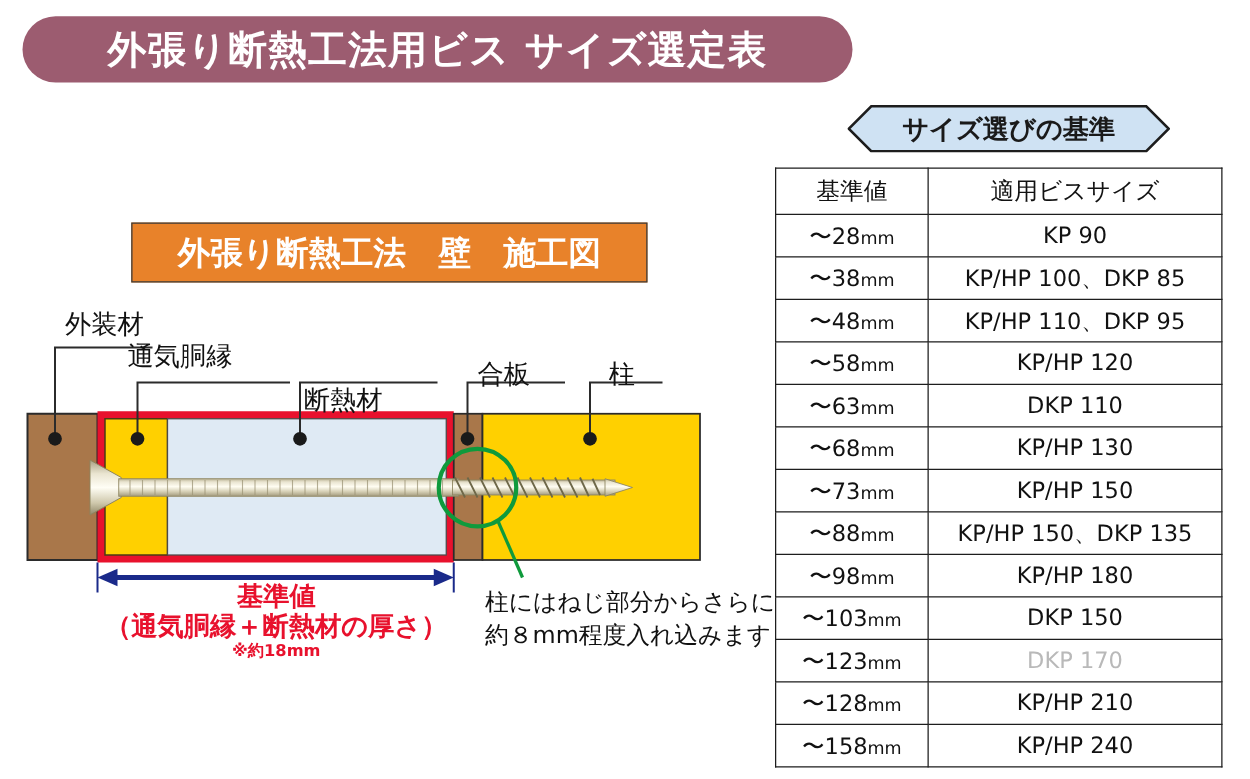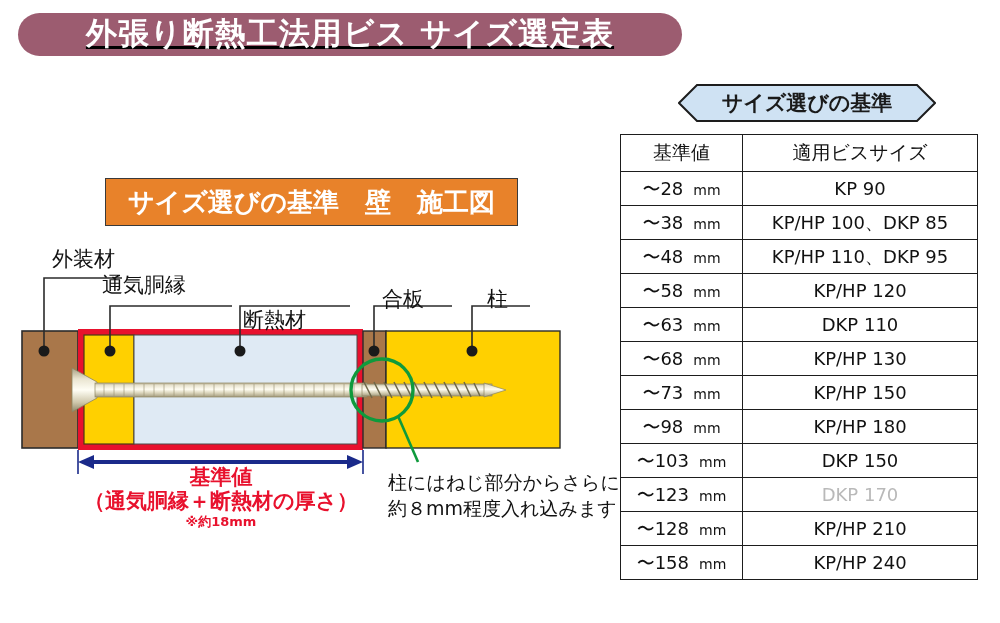--- a/index.html
+++ b/index.html
@@ -14,26 +14,26 @@
     font-family: "DejaVu Sans", "Liberation Sans", sans-serif;
     overflow: hidden;
   }
 
   
   #title-pill {
     position: absolute;
     left: 18px;
     top: 13px;
     width: 664px;
-    height: 43px;
+    height: 53px;
     background: #9c5c70;
     border-radius: 27px;
     display: flex;
+    align-items: center;
     justify-content: center;
-    text-decoration: underline;
   }
   #title-pill .txt {
     color: #ffffff;
     font-size: 31px;
     font-weight: bold;
     letter-spacing: 1px;
     white-space: nowrap;
   }
 
   
@@ -74,21 +74,21 @@
     height: 33px;
     font-weight: normal;
     white-space: nowrap;
   }
   #size-table .col-a { width: 122px; }
   #size-table .col-b { width: 235px; }
   #size-table thead td {
     font-size: 19px;
     height: 36px;
   }
-  #size-table .mm { font-size: 14px; padding-left: 10px; }
+  #size-table .mm { font-size: 14px; }
   #size-table td.muted { color: #b9b9b9; }
 
   
   #diagram-caption {
     position: absolute;
     left: 105px;
     top: 178px;
     width: 411px;
     height: 46px;
     background: #e8822a;
@@ -198,20 +198,24 @@
       </tr>
       <tr>
         <td>〜68<span class="mm">mm</span></td>
         <td>KP/HP 130</td>
       </tr>
       <tr>
         <td>〜73<span class="mm">mm</span></td>
         <td>KP/HP 150</td>
       </tr>
       <tr>
+        <td>〜88<span class="mm">mm</span></td>
+        <td>KP/HP 150、DKP 135</td>
+      </tr>
+      <tr>
         <td>〜98<span class="mm">mm</span></td>
         <td>KP/HP 180</td>
       </tr>
       <tr>
         <td>〜103<span class="mm">mm</span></td>
         <td>DKP 150</td>
       </tr>
       <tr>
         <td>〜123<span class="mm">mm</span></td>
         <td class="muted">DKP 170</td>
@@ -221,21 +225,21 @@
         <td>KP/HP 210</td>
       </tr>
       <tr>
         <td>〜158<span class="mm">mm</span></td>
         <td>KP/HP 240</td>
       </tr>
     </tbody>
 </table>
 
 <div id="diagram-caption">
-  <span class="txt">サイズ選びの基準　壁　施工図</span>
+  <span class="txt">外張り断熱工法　壁　施工図</span>
 </div>
 
 <div id="cross-section">
 <svg width="600" height="330" viewBox="0 0 600 330">
   <defs>
     <linearGradient id="screwGrad" x1="0" y1="0" x2="0" y2="1">
       <stop offset="0%" stop-color="#b9b193"></stop>
       <stop offset="18%" stop-color="#e9e4d0"></stop>
       <stop offset="45%" stop-color="#fffdf2"></stop>
       <stop offset="72%" stop-color="#d8d2b8"></stop>

